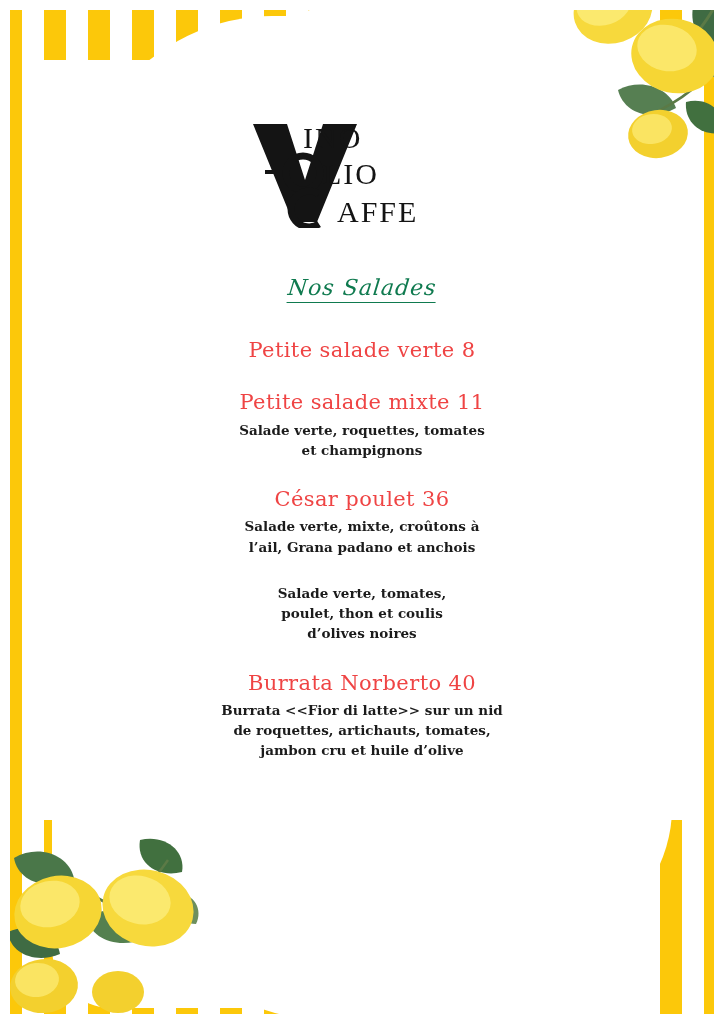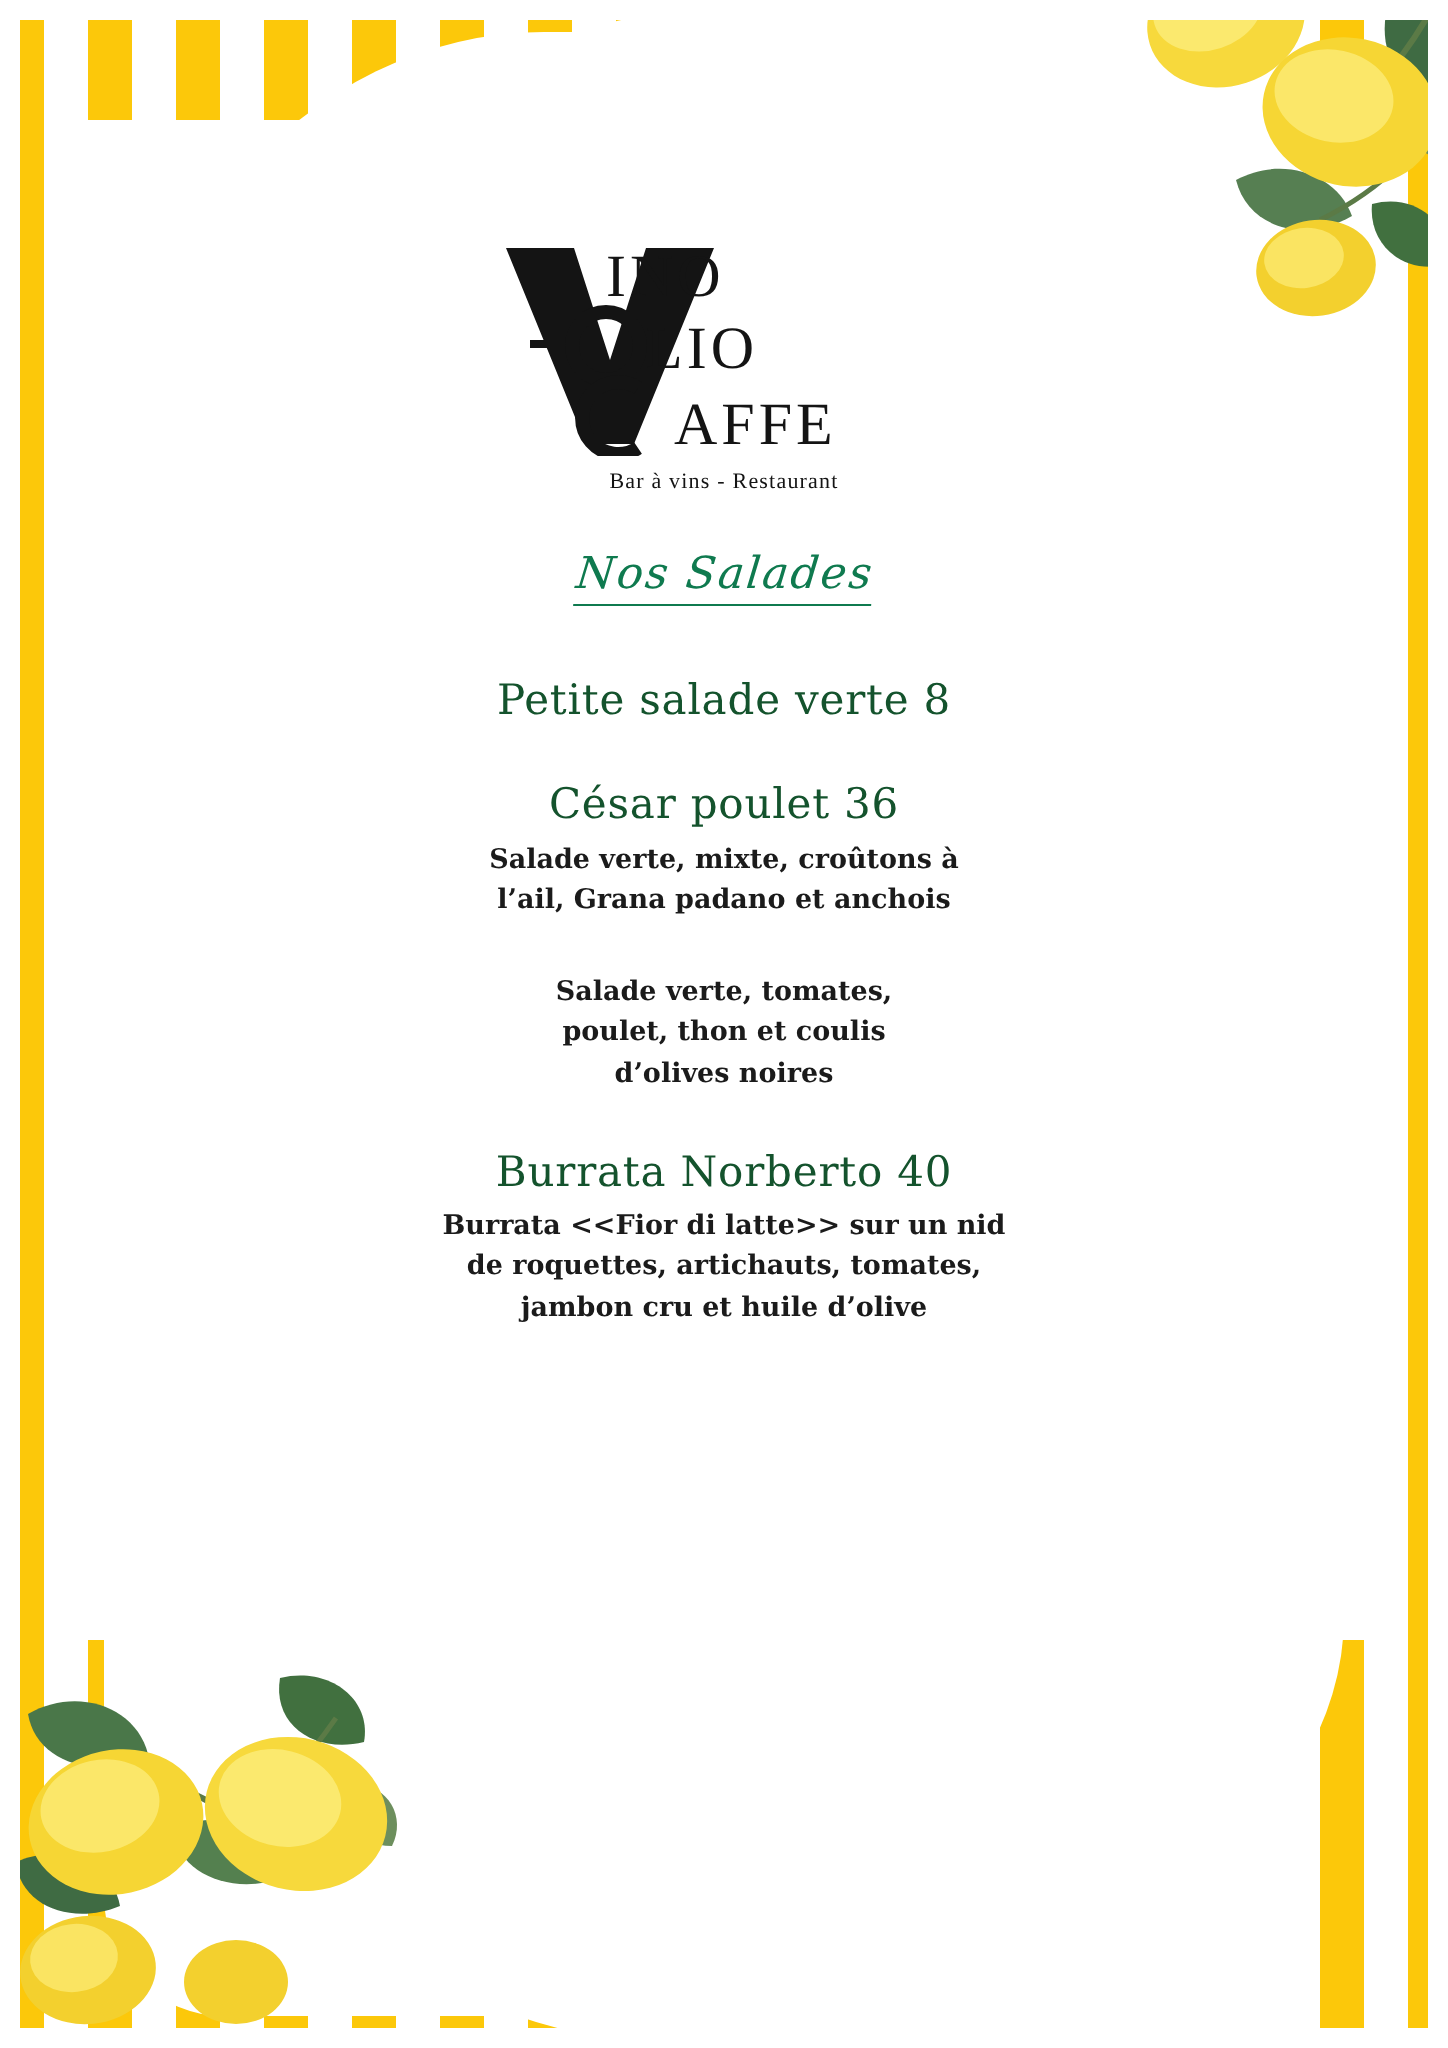--- a/index.html
+++ b/index.html
@@ -120,21 +120,21 @@
     position: absolute;
     left: 120px;
     width: 484px;
     top: 305px;
     text-align: center;
   }
   .menu-item { margin-bottom: 26px; }
   .item-name {
     font-family: "DejaVu Serif", serif;
     font-size: 21px;
-    color: #14532d;
+    color: #ef4444;
     letter-spacing: 0.4px;
     line-height: 1.25;
   }
   .item-desc {
     font-family: "DejaVu Serif", serif;
     font-weight: bold;
     font-size: 13.5px;
     color: #1b1b1b;
     line-height: 1.5;
     margin-top: 4px;
@@ -213,34 +213,38 @@
 
         <circle cx="56" cy="55" r="17" fill="none" stroke="#141414" stroke-width="7"></circle>
         <text x="76" y="66" font-family="Liberation Serif, serif" font-size="30" letter-spacing="2" fill="#141414">LIO</text>
 
         <path d="M72 76 a18 18 0 1 0 0 30" fill="none" stroke="#141414" stroke-width="7"></path>
         <text x="90" y="104" font-family="Liberation Serif, serif" font-size="30" letter-spacing="2" fill="#141414">AFFE</text>
 
         <rect x="18" y="52" width="16" height="4" fill="#141414"></rect>
       </svg>
     </div>
-    <div id="logo-tagline">Bar à vins - Restaurant</div>
   </div>
 
   <div id="section-title">
     <span class="inner">Nos Salades</span>
   </div>
 
   <div id="menu-list">
 
     <div class="menu-item">
       <div class="item-name">Petite salade verte 8</div>
       <div class="item-desc"></div>
     </div>
 
+    <div class="menu-item">
+      <div class="item-name">Petite salade mixte 11</div>
+      <div class="item-desc">Salade verte, roquettes, tomates
+et champignons</div>
+    </div>
 
     <div class="menu-item">
       <div class="item-name">César poulet 36</div>
       <div class="item-desc">Salade verte, mixte, croûtons à
 l’ail, Grana padano et anchois</div>
     </div>
 
     <div class="menu-item">
       <div class="item-desc">Salade verte, tomates,
 poulet, thon et coulis

